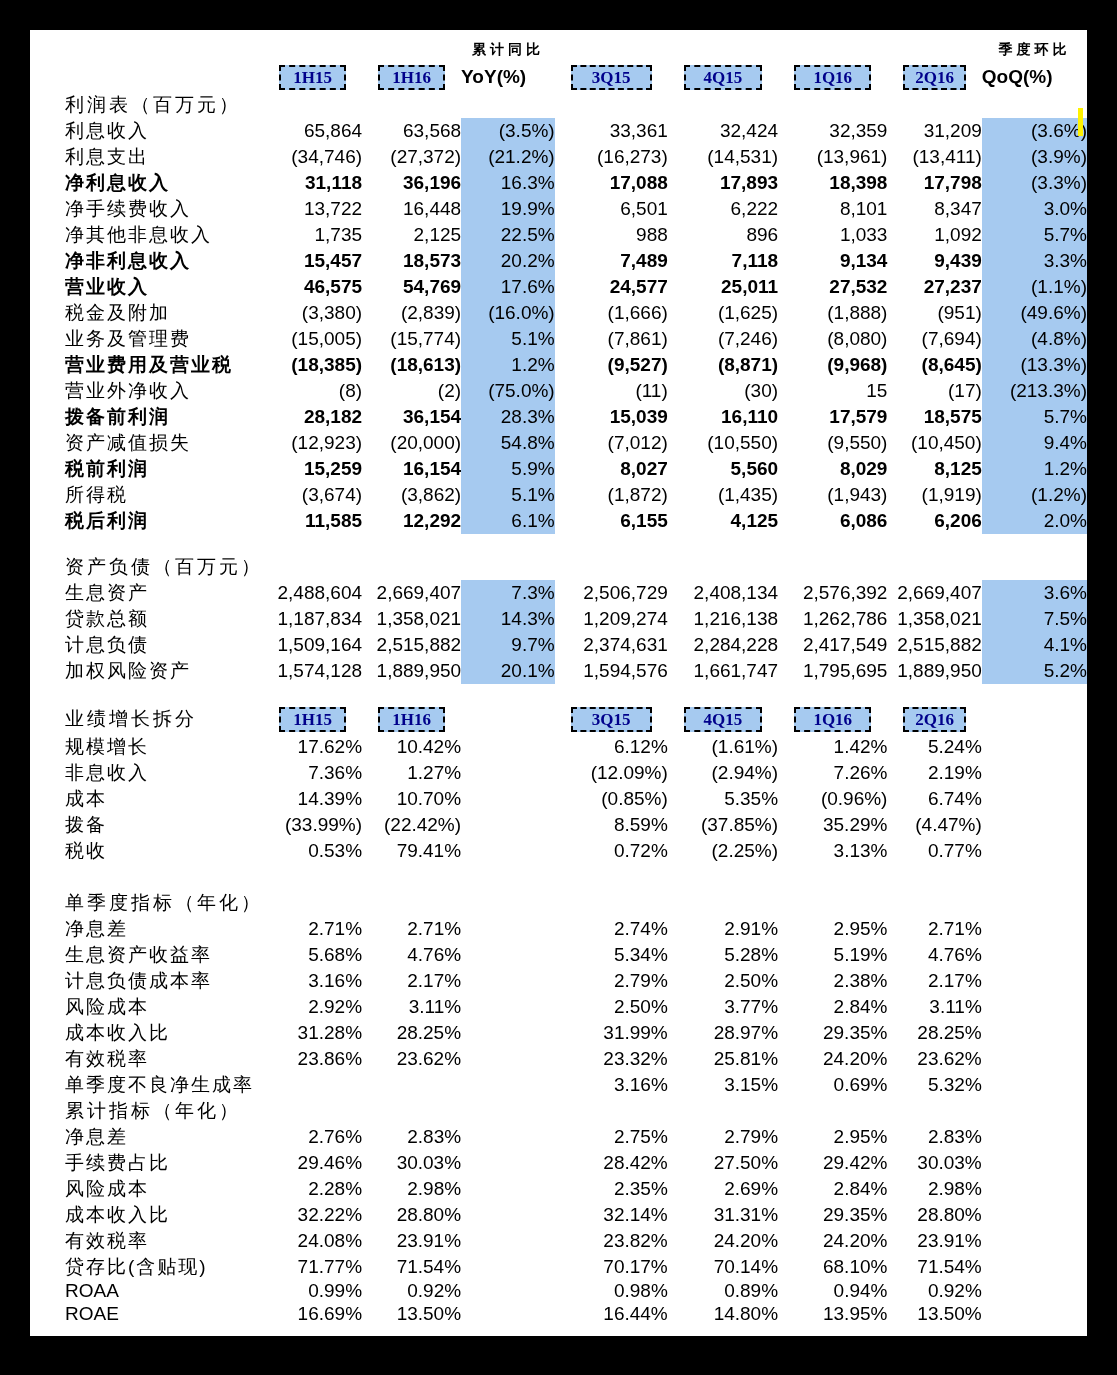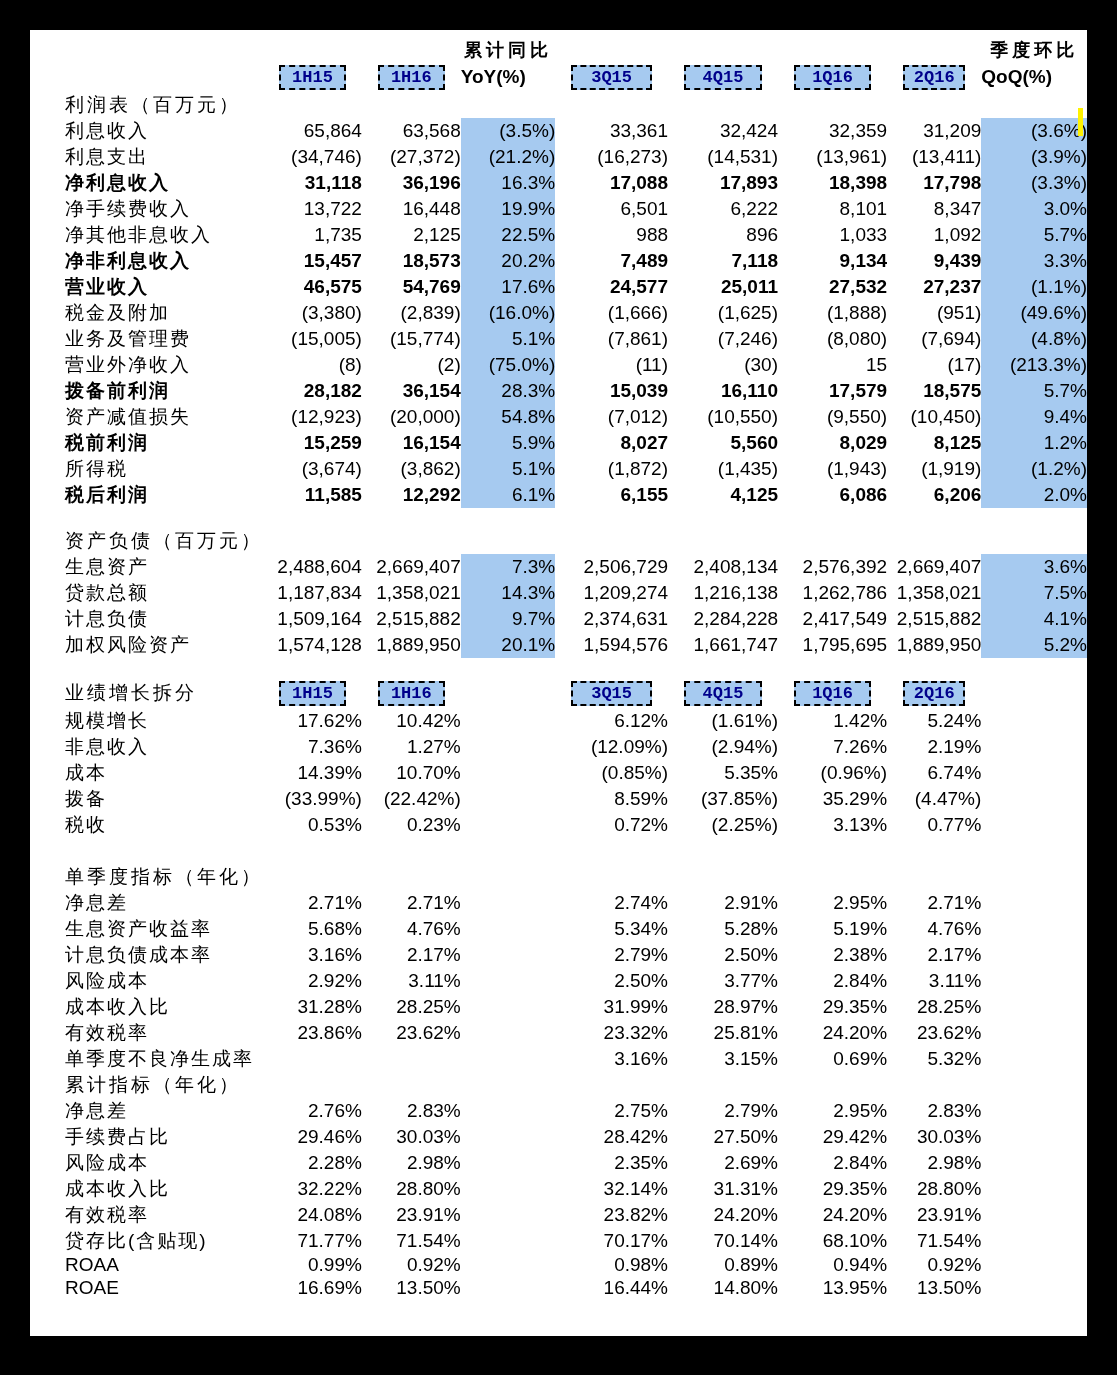--- a/index.html
+++ b/index.html
@@ -54,35 +54,35 @@
     margin-top: 45px;
   }
   td.n { text-align: right; padding-right: 10px; }
   td.pct { text-align: right; padding-right: 6px; }
   td.hl { background: var(--hl); }
   .b { font-weight: bold; }
   
   tr.grp td {
     font-family: "Liberation Serif", serif;
     font-weight: bold;
-    font-size: 18px;
+    font-size: 14px;
     letter-spacing: 4px;
     text-align: center;
     height: 24px;
   }
   
   tr.hdr td { height: 30px; }
   .hbox {
     background: var(--hl);
     border: 2px dashed #000;
     margin: 0 16px;
     height: 21px;
     line-height: 21px;
     text-align: center;
-    font-family: Liberation Mono, monospace;
+    font-family: Liberation Serif, serif;
     font-weight: bold;
     font-size: 17px;
     color: var(--navy);
   }
   .hplain {
     font-family: "Liberation Sans", sans-serif;
     font-weight: bold;
     font-size: 17px;
     color: var(--navy);
   }
@@ -252,20 +252,31 @@
           <td class="n">(15,005)</td>
           <td class="n">(15,774)</td>
           <td class="pct hl">5.1%</td>
           <td class="n">(7,861)</td>
           <td class="n">(7,246)</td>
           <td class="n">(8,080)</td>
           <td class="n">(7,694)</td>
           <td class="pct hl">(4.8%)</td>
         </tr>
         <tr>
+          <td class="lbl b">营业费用及营业税</td>
+          <td class="n b">(18,385)</td>
+          <td class="n b">(18,613)</td>
+          <td class="pct hl">1.2%</td>
+          <td class="n b">(9,527)</td>
+          <td class="n b">(8,871)</td>
+          <td class="n b">(9,968)</td>
+          <td class="n b">(8,645)</td>
+          <td class="pct hl">(13.3%)</td>
+        </tr>
+        <tr>
           <td class="lbl">营业外净收入</td>
           <td class="n">(8)</td>
           <td class="n">(2)</td>
           <td class="pct hl">(75.0%)</td>
           <td class="n">(11)</td>
           <td class="n">(30)</td>
           <td class="n">15</td>
           <td class="n">(17)</td>
           <td class="pct hl">(213.3%)</td>
         </tr>
@@ -464,21 +475,21 @@
           <td class="pct"></td>
           <td class="n">8.59%</td>
           <td class="n">(37.85%)</td>
           <td class="n">35.29%</td>
           <td class="n">(4.47%)</td>
           <td class="pct"></td>
         </tr>
         <tr>
           <td class="lbl">税收</td>
           <td class="n">0.53%</td>
-          <td class="n">0.23%</td>
+          <td class="n">79.41%</td>
           <td class="pct"></td>
           <td class="n">0.72%</td>
           <td class="n">(2.25%)</td>
           <td class="n">3.13%</td>
           <td class="n">0.77%</td>
           <td class="pct"></td>
         </tr>
         <tr class="sp big">
           <td></td>
           <td></td>

